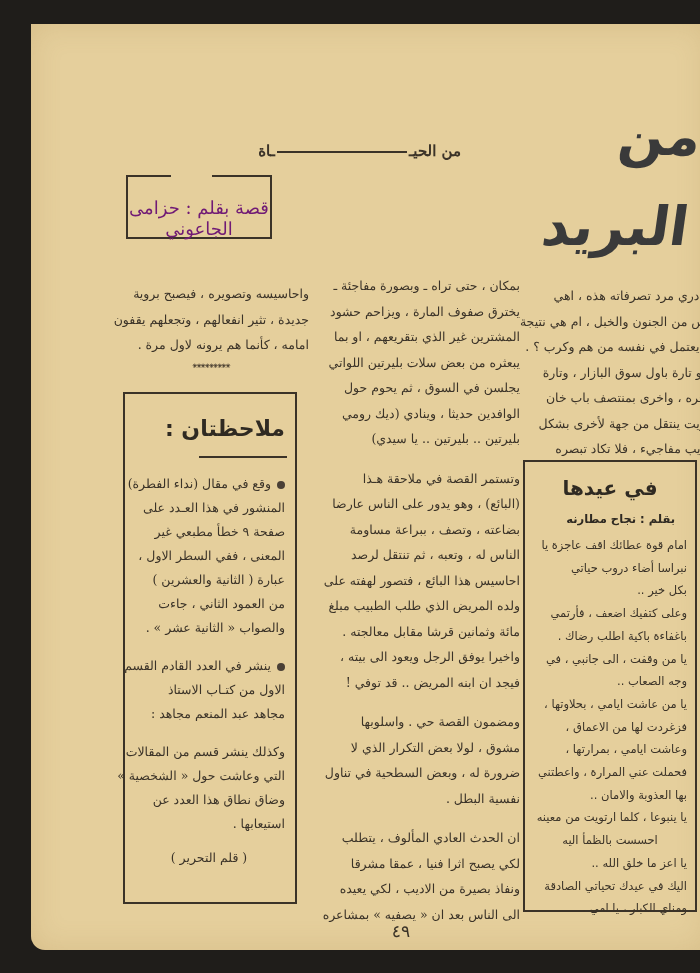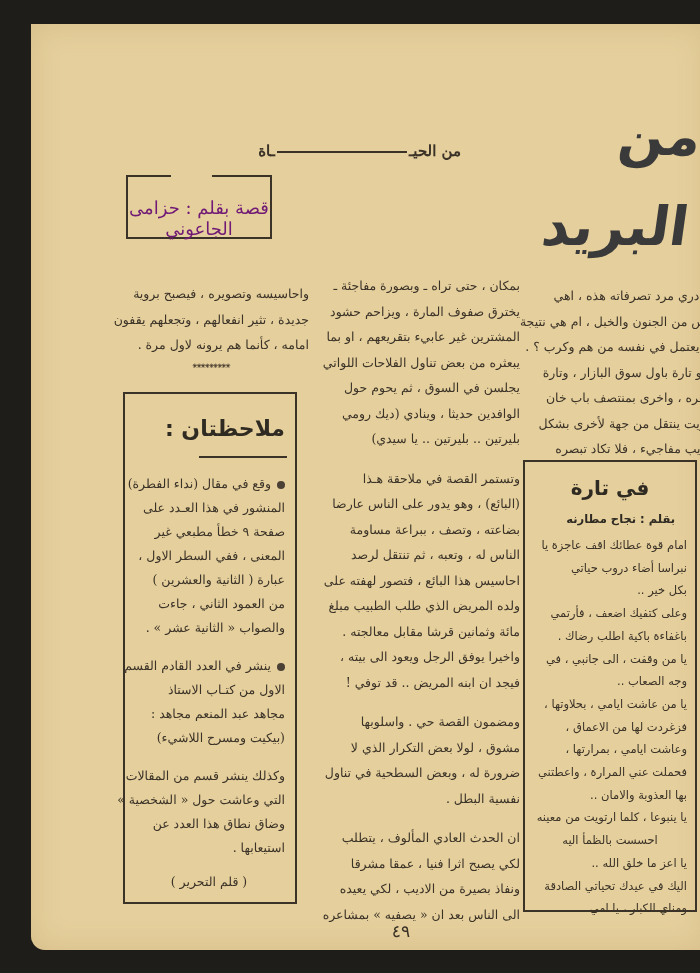--- a/index.html
+++ b/index.html
@@ -112,22 +112,22 @@
     <span class="line">فهو تارة باول سوق البازار ، وتارة</span>
     <span class="line">بآخره ، واخرى بمنتصف باب خان</span>
     <span class="line">الزيت ينتقل من جهة لأخرى بشكل</span>
     <span class="line">غريب مفاجيء ، فلا تكاد تبصره</span>
   </div>
 
   <div class="abs col rtl col-mid">
     <div>
       <span class="line">بمكان ، حتى تراه ـ وبصورة مفاجئة ـ</span>
       <span class="line">يخترق صفوف المارة ، ويزاحم حشود</span>
-      <span class="line">المشترين غير عابيء بتقريعهم ، او بما</span>
-      <span class="line">يبعثره من بعض تناول الفلاحات اللواتي</span>
+      <span class="line">المشترين غير الذي بتقريعهم ، او بما</span>
+      <span class="line">يبعثره من بعض سلات بليرتين اللواتي</span>
       <span class="line">يجلسن في السوق ، ثم يحوم حول</span>
       <span class="line">الوافدين حديثا ، وينادي (ديك رومي</span>
       <span class="line">بليرتين .. بليرتين .. يا سيدي)</span>
     </div>
     <div class="para-gap"></div>
     <div>
       <span class="line">وتستمر القصة في ملاحقة هـذا</span>
       <span class="line">(البائع) ، وهو يدور على الناس عارضا</span>
       <span class="line">بضاعته ، وتصف ، ببراعة مساومة</span>
       <span class="line">الناس له ، وتعبه ، ثم تنتقل لرصد</span>
@@ -171,35 +171,34 @@
         <span class="line">المعنى ، ففي السطر الاول ،</span>
         <span class="line">عبارة ( الثانية والعشرين )</span>
         <span class="line">من العمود الثاني ، جاءت</span>
         <span class="line">والصواب « الثانية عشر » .</span>
       </div>
       <div class="para-gap"></div>
       <div>
         <span class="line"><span class="bullet"></span><span>ينشر في العدد القادم القسم</span></span>
         <span class="line">الاول من كتـاب الاستاذ</span>
         <span class="line">مجاهد عبد المنعم مجاهد :</span>
-        <span class="line">(بيكيت ومسرح اللاشيء)</span>
       </div>
       <div class="para-gap"></div>
       <div>
         <span class="line">وكذلك ينشر قسم من المقالات</span>
         <span class="line">التي وعاشت حول « الشخصية »</span>
         <span class="line">وضاق نطاق هذا العدد عن</span>
         <span class="line">استيعابها .</span>
       </div>
       <div class="line signoff">( قلم التحرير )</div>
     </div>
   </div>
 
   <div class="abs poem-box">
-    <div class="poem-title">في تارة</div>
+    <div class="poem-title">في عيدها</div>
     <div class="poem-author">بقلم : نجاح مطارنه</div>
     <div class="poem-body rtl">
       <span class="line">امام قوة عطائك اقف عاجزة يا</span>
       <span class="line">نبراسا أضاء دروب حياتي</span>
       <span class="line">بكل خير ..</span>
       <span class="line">وعلى كتفيك اضعف ، فأرتمي</span>
       <span class="line">باغفاءة باكية اطلب رضاك .</span>
       <span class="line">يا من وقفت ، الى جانبي ، في</span>
       <span class="line">وجه الصعاب ..</span>
       <span class="line">يا من عاشت ايامي ، بحلاوتها ،</span>

